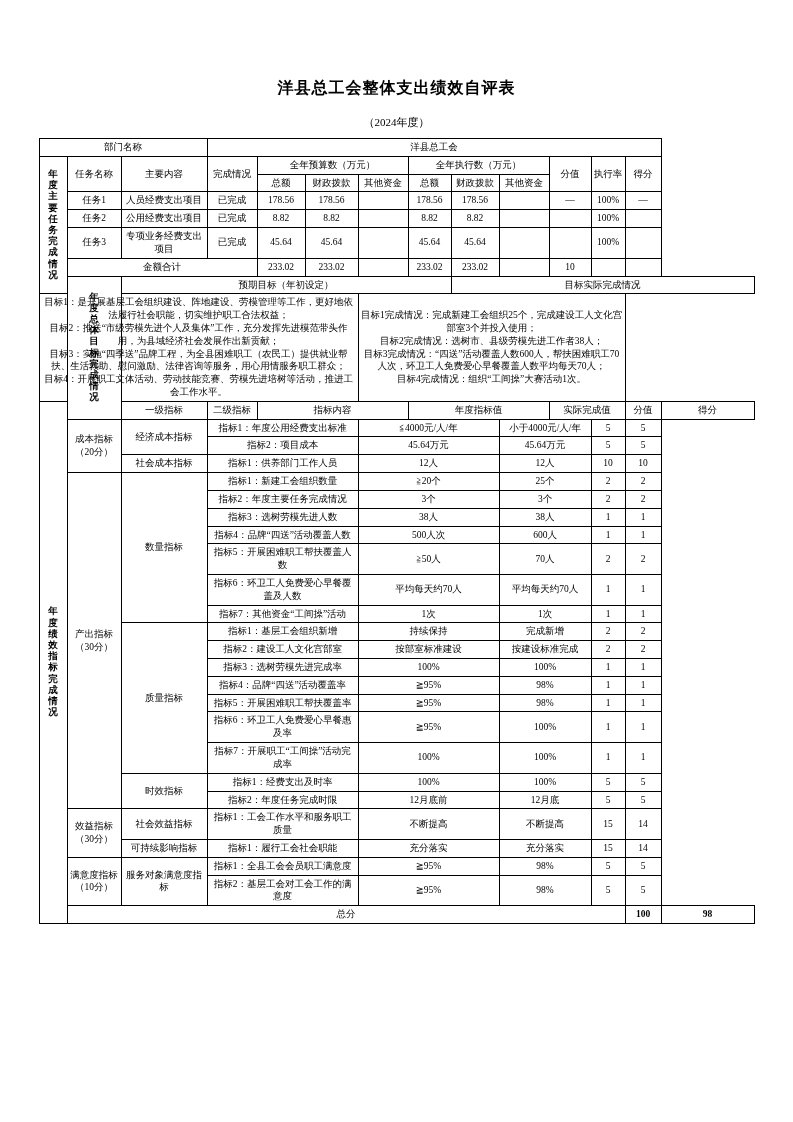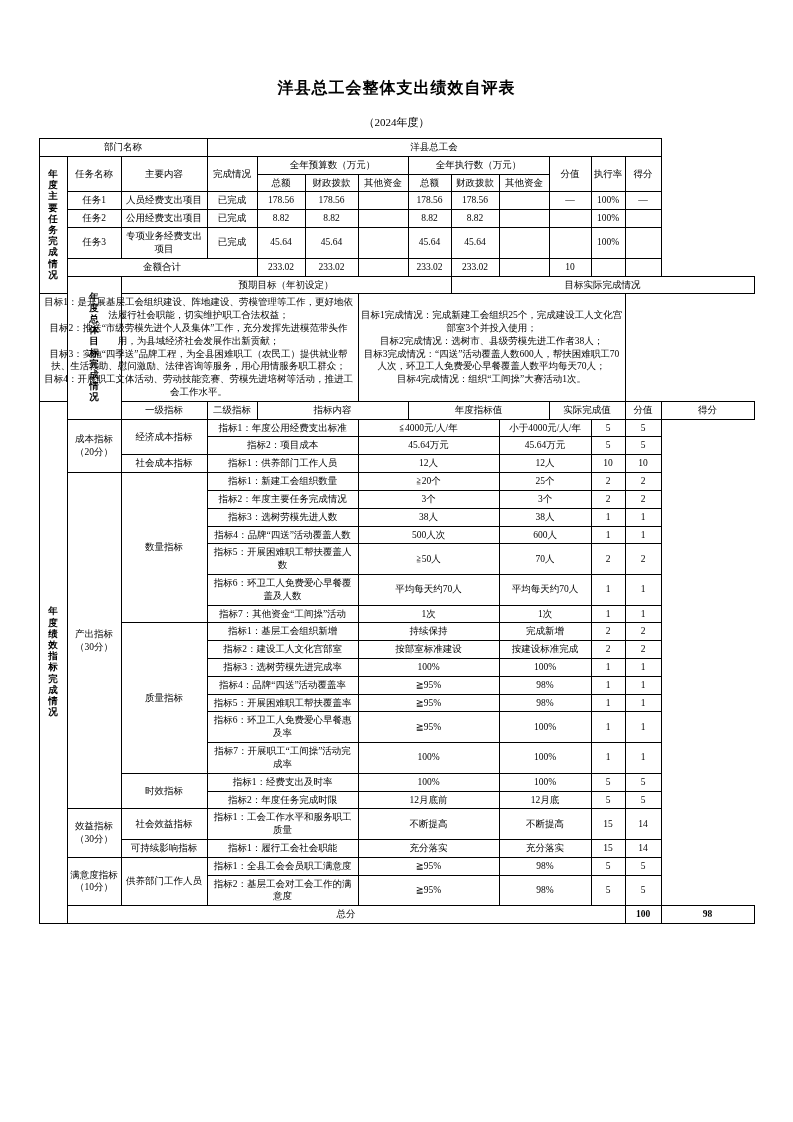--- a/index.html
+++ b/index.html
@@ -366,21 +366,21 @@
         <td>可持续影响指标</td>
         <td colspan="3" class="lefttext">指标1：履行工会社会职能</td>
         <td colspan="3">充分落实</td>
         <td colspan="2">充分落实</td>
         <td>15</td>
         <td>14</td>
       </tr>
 
       <tr>
         <td rowspan="2">满意度指标（10分）</td>
-        <td rowspan="2">供养部门工作人员</td>
+        <td rowspan="2">服务对象满意度指标</td>
         <td colspan="3" class="lefttext">指标1：全县工会会员职工满意度</td>
         <td colspan="3">≧95%</td>
         <td colspan="2">98%</td>
         <td>5</td>
         <td>5</td>
       </tr>
       <tr>
         <td colspan="3" class="lefttext">指标2：基层工会对工会工作的满意度</td>
         <td colspan="3">≧95%</td>
         <td colspan="2">98%</td>

